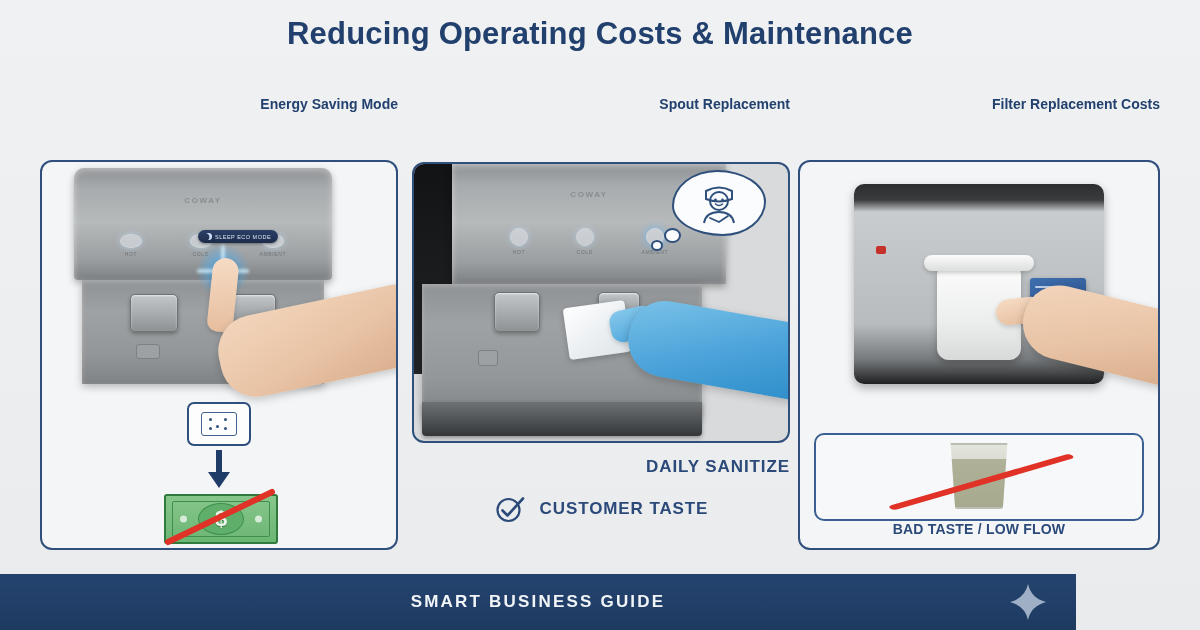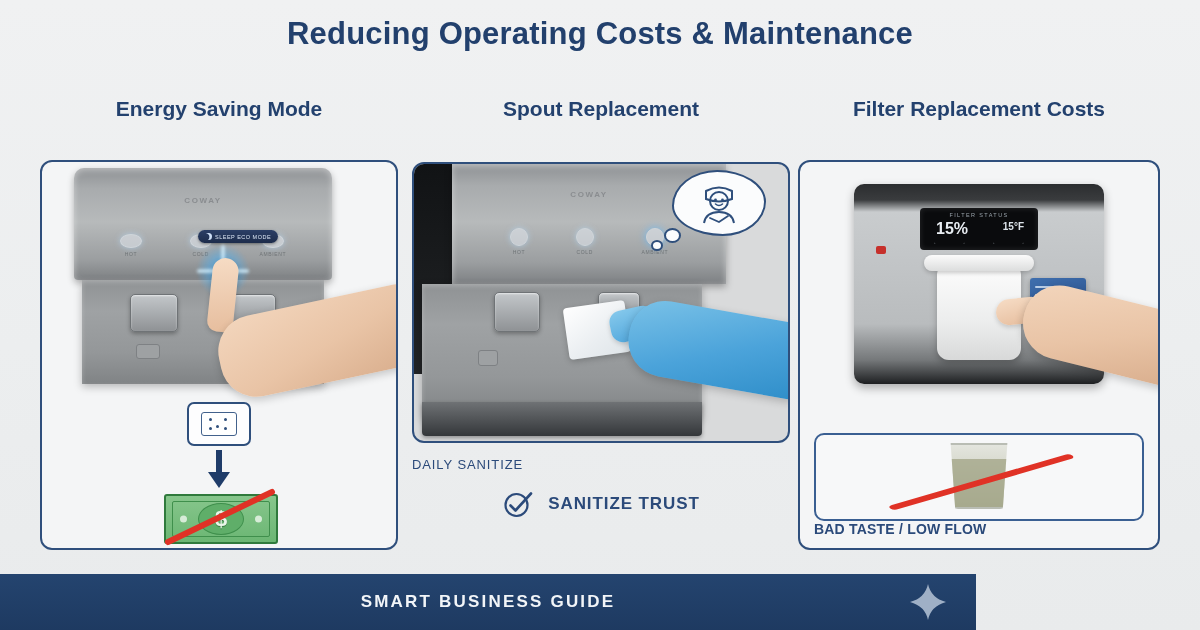--- a/index.html
+++ b/index.html
@@ -17,21 +17,21 @@
     font-size:31px;font-weight:bold;color:#22406d;letter-spacing:.2px;
   }
 
   
   .col{position:absolute;top:96px;}
   .col-1{left:40px;width:358px;}
   .col-2{left:412px;width:378px;}
   .col-3{left:798px;width:362px;}
 
   .col-head{
-    text-align:center;font-size:21px;font-weight:bold;color:#23416e;
+    text-align:right;font-size:14px;font-weight:bold;color:#23416e;
     line-height:1.28;min-height:56px;
   }
 
   
   .panel{
     border:2px solid #2f4f7c;border-radius:12px;background:#f4f5f6;
     box-sizing:border-box;position:relative;overflow:hidden;
   }
   .panel-1{height:390px;margin-top:8px;}
   .panel-2{height:281px;margin-top:10px;background:#d9dadb;}
@@ -152,21 +152,21 @@
   }
   .bill .dotL,.bill .dotR{
     position:absolute;top:50%;transform:translateY(-50%);
     width:7px;height:7px;border-radius:50%;background:#d7ecd8;
   }
   .bill .dotL{left:14px;}
   .bill .dotR{right:14px;}
   .slash{position:absolute;pointer-events:none;}
 
   
-  .cap2{margin-top:14px;text-align:left;font-size:13px;font-weight:normal;color:#2b4a7a;letter-spacing:.9px;}
+  .cap2{margin-top:14px;text-align:right;font-size:17px;font-weight:bold;color:#2b4a7a;letter-spacing:.9px;}
   .trust-row{
     margin-top:16px;display:flex;align-items:center;justify-content:center;gap:14px;
     font-size:17px;font-weight:bold;color:#2b4a7a;letter-spacing:.9px;
   }
 
   
   .machine-open{
     position:absolute;left:50%;transform:translateX(-50%);top:22px;
     width:250px;height:200px;
     background:linear-gradient(180deg,#2b2d2f 0%,#3a3c3e 8%,#c9ccce 14%,#b9bcbe 70%,#75787a 88%,#1d1f21 100%);
@@ -210,21 +210,21 @@
   .blue-tag i{
     position:absolute;left:5px;height:2px;background:rgba(220,234,250,.8);border-radius:1px;display:block;
   }
   .subcards{position:absolute;left:14px;right:14px;bottom:10px;display:flex;gap:14px;}
   .subcard{flex:1;}
   .subcard .box{
     height:84px;border:2px solid #3a5f92;border-radius:10px;background:#f7f8f9;
     position:relative;overflow:hidden;
   }
   .subcard .lbl{
-    text-align:left;font-size:14px;font-weight:bold;color:#2b4a7a;
+    text-align:center;font-size:14px;font-weight:bold;color:#2b4a7a;
     line-height:1.22;letter-spacing:.2px;
   }
   .glass{
     position:absolute;left:50%;top:8px;transform:translateX(-50%);
     width:62px;height:62px;
     background:linear-gradient(180deg,rgba(212,214,200,.55),rgba(176,180,156,.85));
     border:2px solid #b9bdb4;border-bottom-left-radius:12px;border-bottom-right-radius:12px;
     clip-path:polygon(7% 0,93% 0,86% 100%,14% 100%);
   }
   .glass .fill{position:absolute;left:0;right:0;bottom:0;height:78%;background:rgba(160,163,132,.75);}
@@ -242,21 +242,21 @@
   .tech-person{position:absolute;right:6px;bottom:0;width:60px;height:78px;}
   .tp-head{position:absolute;left:20px;top:2px;width:18px;height:20px;border-radius:50% 50% 45% 45%;background:#e8c3a3;}
   .tp-hair{position:absolute;left:19px;top:0px;width:20px;height:10px;border-radius:10px 10px 3px 3px;background:#3a2b22;}
   .tp-shirt{position:absolute;left:10px;top:20px;width:40px;height:58px;background:#f3f4f6;border-radius:8px 8px 0 0;}
   .tp-apron{position:absolute;left:18px;top:24px;width:26px;height:54px;background:#3c4248;border-radius:4px 4px 0 0;}
   .tp-arm{position:absolute;left:-8px;top:30px;width:34px;height:9px;background:#f3f4f6;border-radius:6px;transform:rotate(8deg);}
   .tp-hand{position:absolute;left:-16px;top:32px;width:12px;height:10px;border-radius:50%;background:#e8c3a3;}
 
   
   .footer{
-    position:absolute;left:0;bottom:0;width:976px;height:56px;
+    position:absolute;left:0;bottom:0;width:1076px;height:56px;
     background:linear-gradient(180deg,#24446f,#1e3a61);
     display:flex;align-items:center;justify-content:center;
   }
   .footer .txt{color:#f2f5f8;font-size:17px;font-weight:bold;letter-spacing:2.2px;}
   .sparkle{position:absolute;right:28px;top:50%;transform:translateY(-50%);}
 </style>
 </head>
 <body>
 
 <div class="slide">
@@ -394,41 +394,30 @@
       </div>
     </div>
 
     <div class="cap2">DAILY SANITIZE</div>
 
     <div class="trust-row">
       <svg width="32" height="32" viewBox="0 0 32 32">
         <circle cx="14.5" cy="17" r="11" fill="none" stroke="#2b4a7a" stroke-width="2.2"></circle>
         <path d="M8.5 17.5 l5 5 L29 5.5" fill="none" stroke="#2b4a7a" stroke-width="2.6" stroke-linecap="round" stroke-linejoin="round"></path>
       </svg>
-      <span>SANITIZE TRUST</span>
+      <span>CUSTOMER TASTE</span>
     </div>
   </div>
 
   <div class="col col-3">
     <div class="col-head">Filter Replacement Costs</div>
 
     <div class="panel panel-3">
 
       <div class="machine-open">
-        <div class="screen">
-          <div class="lbl">FILTER STATUS</div>
-          <div class="pct">15%</div>
-          <div class="temp">15°F</div>
-          <div class="icons">
-            <span>◦</span>
-              <span>◦</span>
-              <span>◦</span>
-              <span>◦</span>
-          </div>
-        </div>
 
         <div style="position:absolute;left:22px;top:62px;width:10px;height:8px;background:#c6302b;border-radius:2px;"></div>
 
         <div class="filter-can">
           <div class="filter-cap"></div>
         </div>
 
         <div class="blue-tag">
           <i style="top:8px;width:30px;"></i>
           <i style="top:16px;width:40px;"></i>

